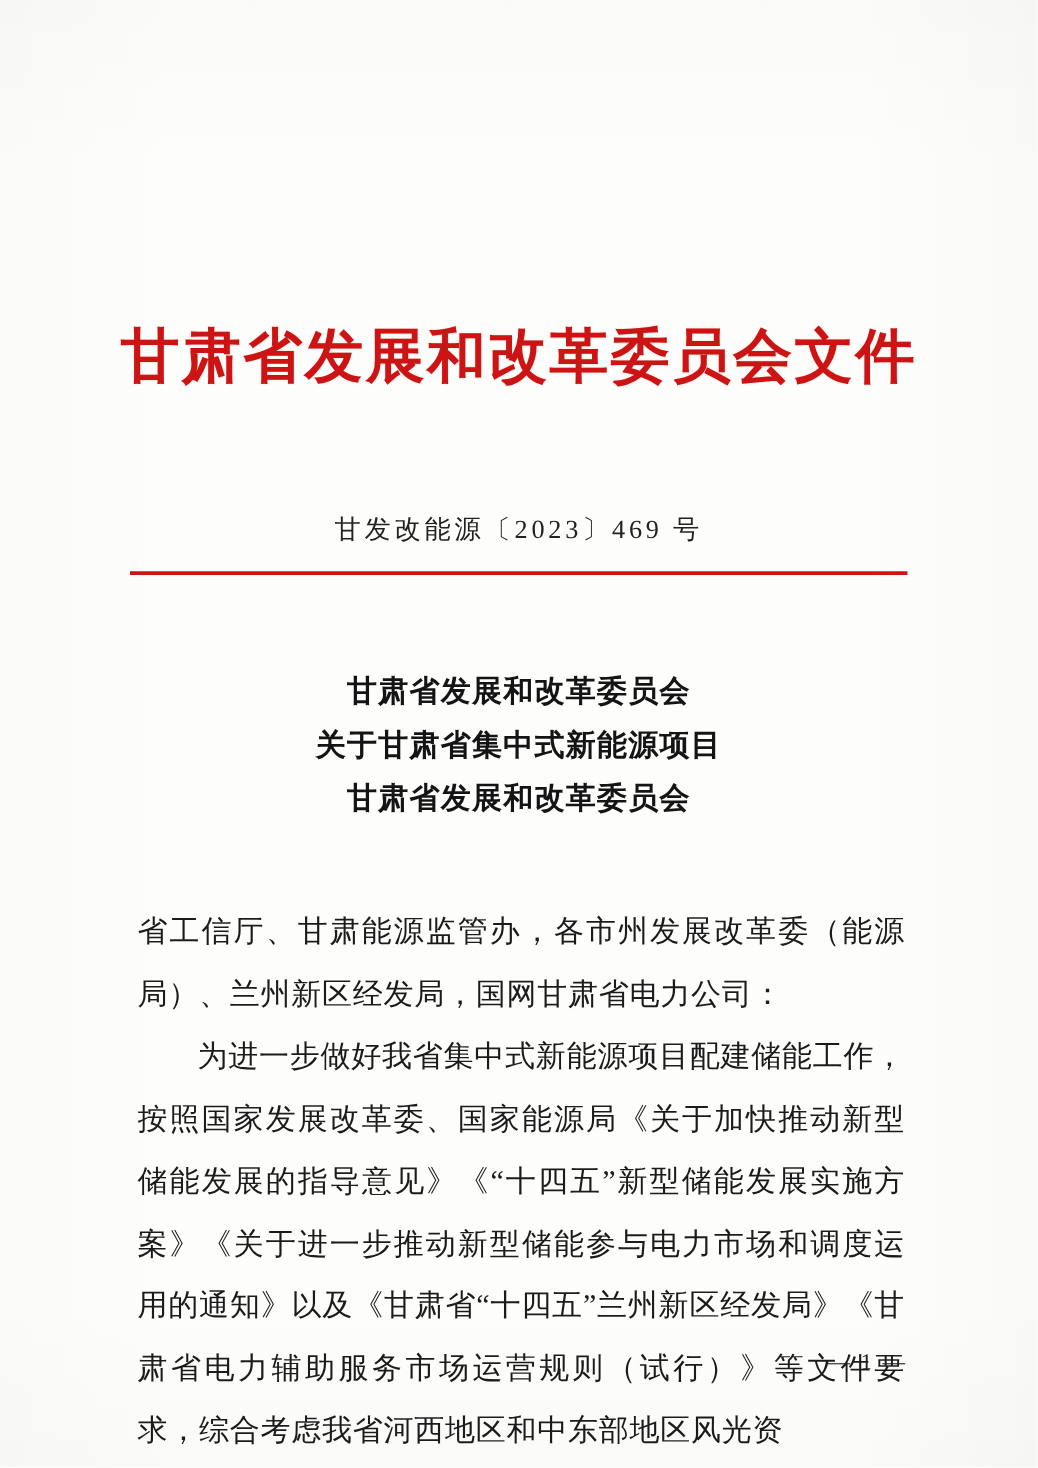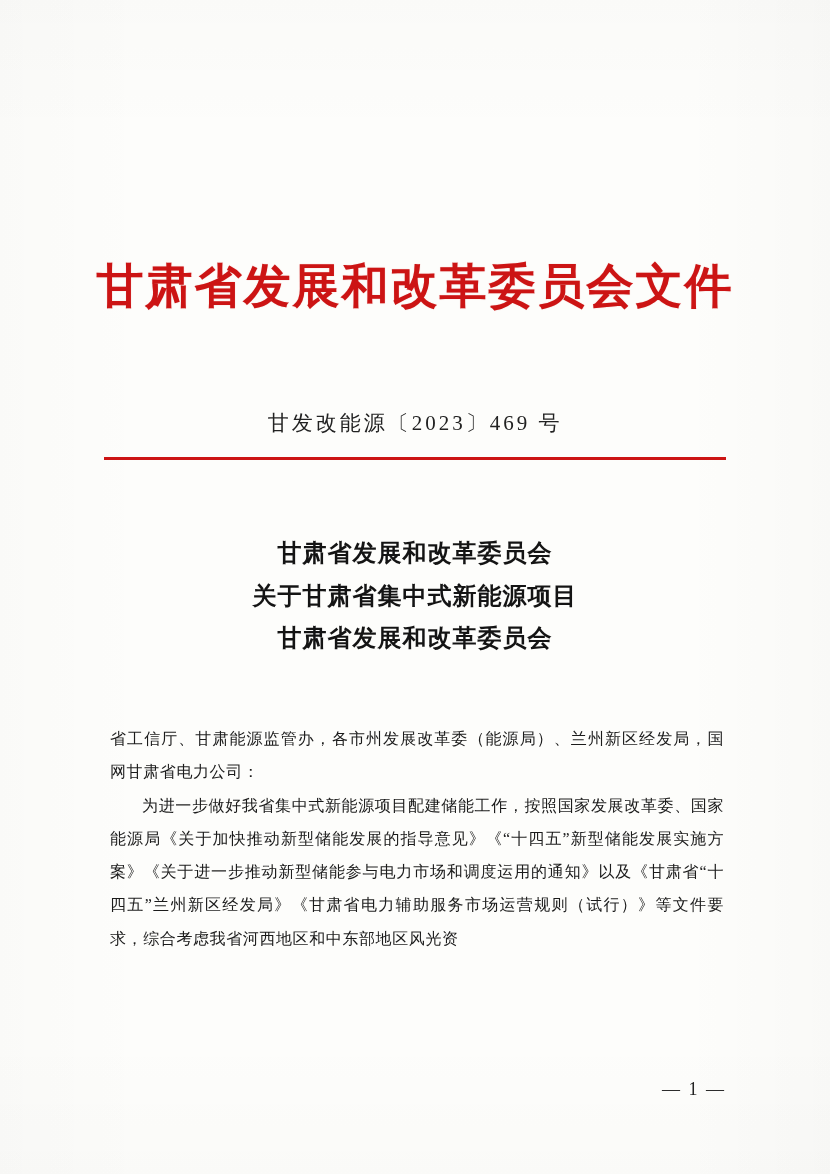--- a/index.html
+++ b/index.html
@@ -77,21 +77,21 @@
     line-height: 1.78;
     letter-spacing: 1px;
     color: #141414;
   }
   .body-block {
     position: absolute;
     top: 722px;
     left: 110px;
     width: 614px;
     font-family: "Liberation Serif", serif;
-    font-size: 16px;
+    font-size: 24px;
     line-height: 2.08;
     letter-spacing: 0.6px;
     color: #1b1b1b;
     text-align: justify;
   }
   .body-block p {
     margin: 0;
   }
   .indent {
     text-indent: 2em;

